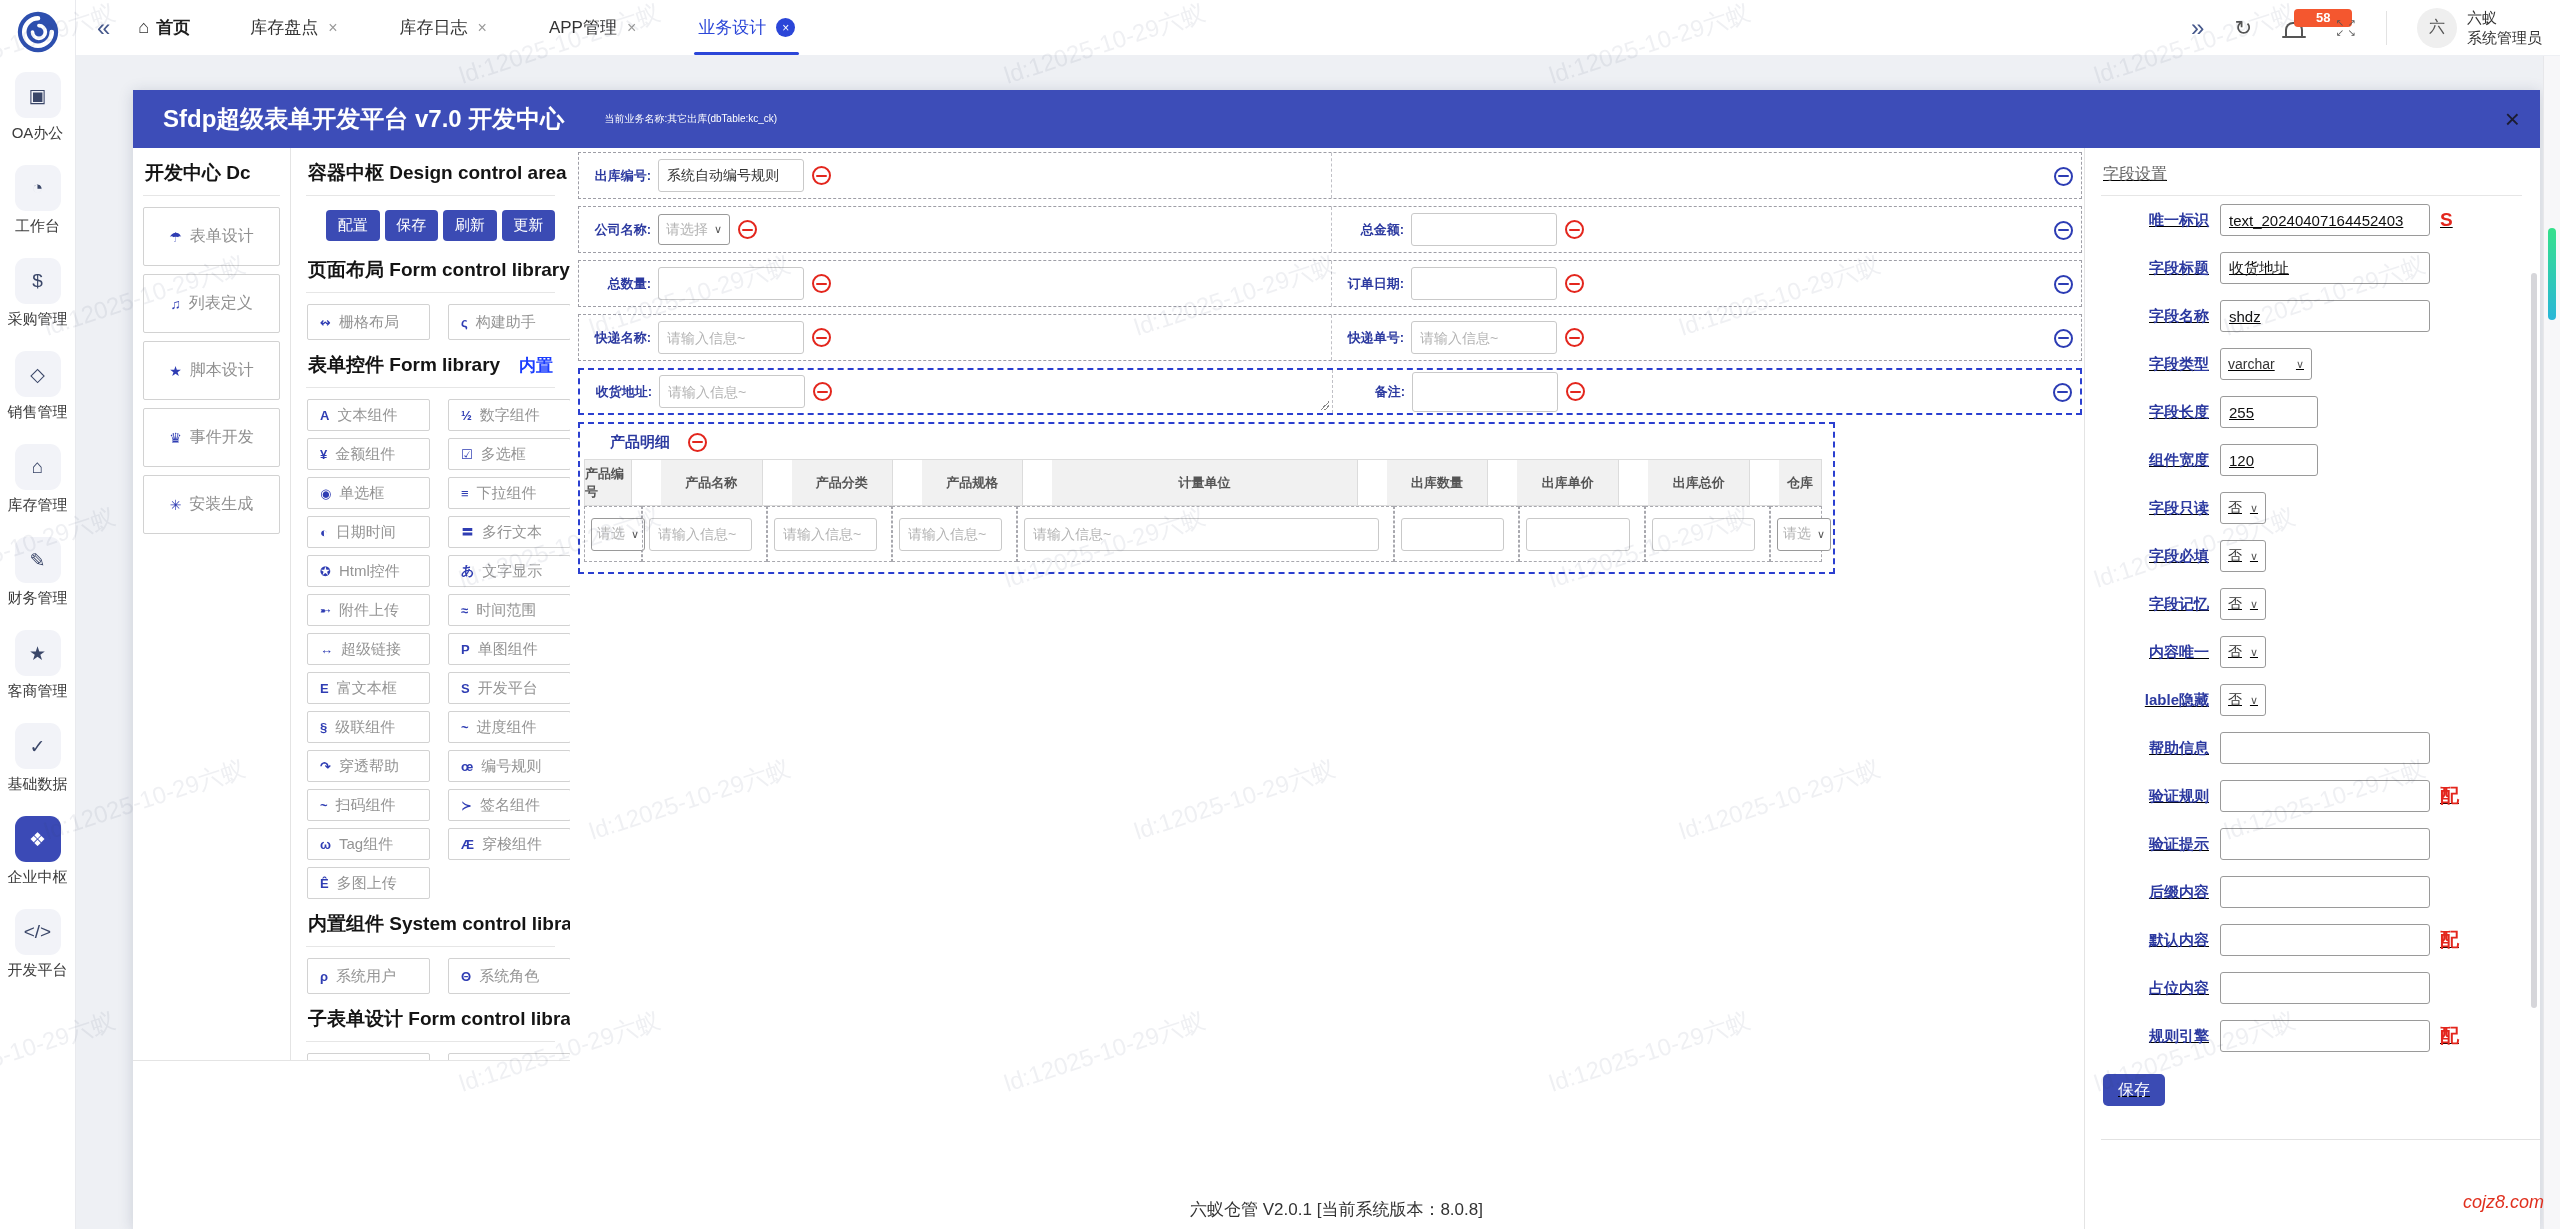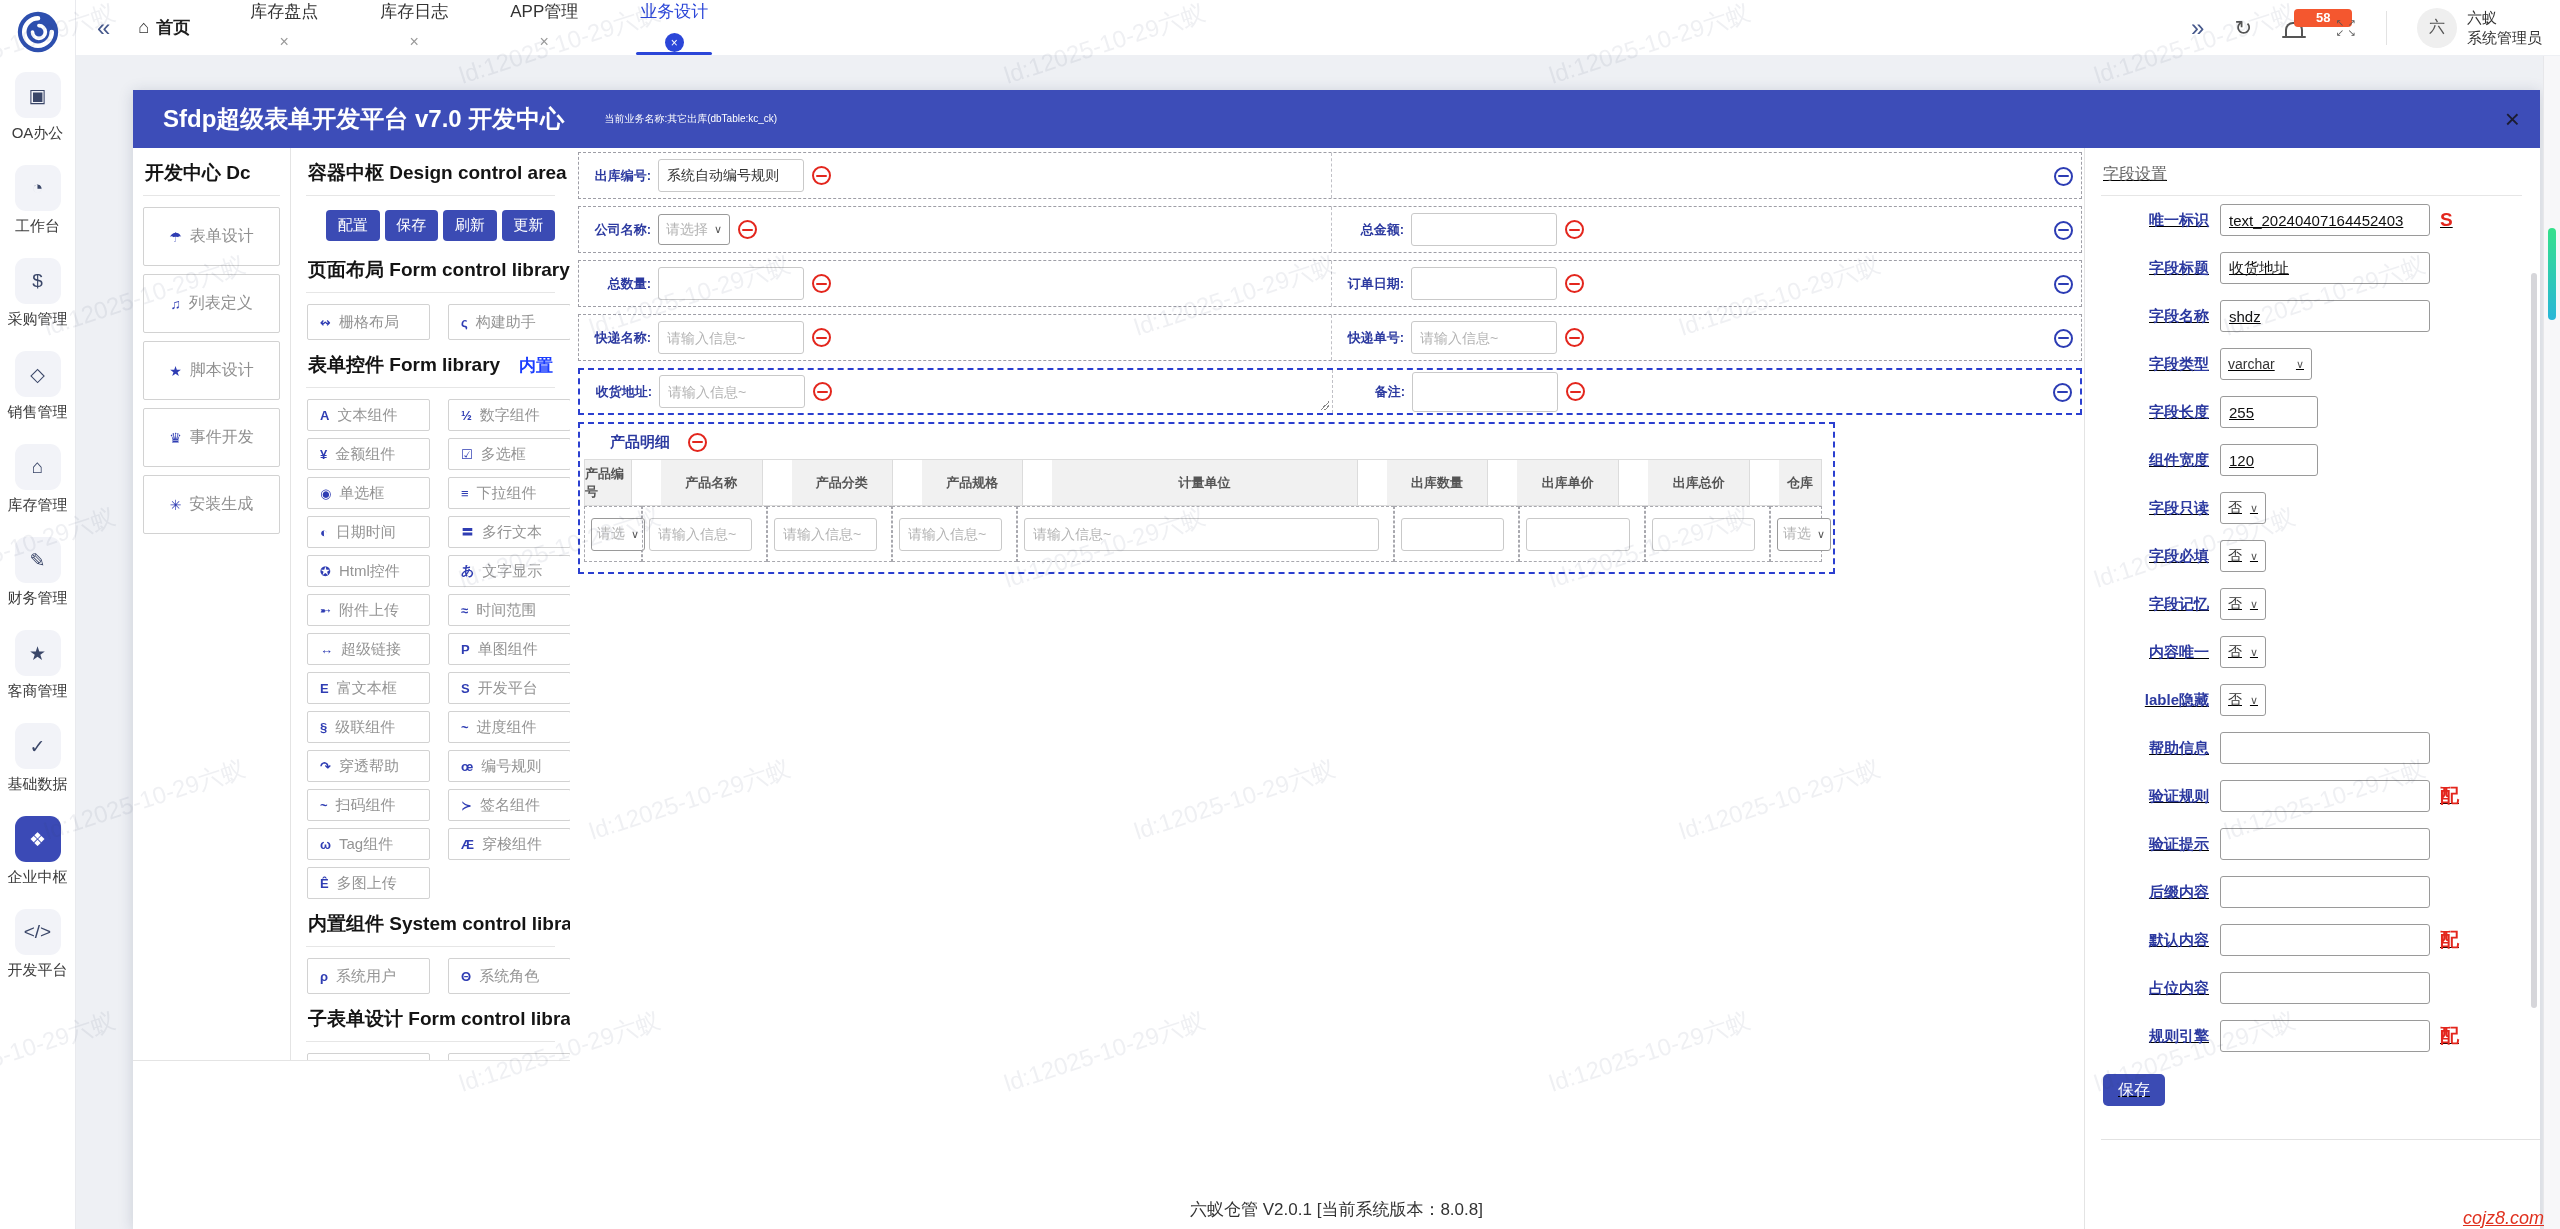--- a/index.html
+++ b/index.html
@@ -12,21 +12,21 @@
   .rail-item{display:flex;flex-direction:column;align-items:center;margin-bottom:22px;cursor:pointer;}
   .rail-tile{width:46px;height:46px;border-radius:11px;background:#f2f3f8;display:flex;align-items:center;justify-content:center;font-size:19px;color:#3a4668;}
   .rail-item.active .rail-tile{background:#3b4ab6;color:#fff;}
   .rail-lab{margin-top:6px;font-size:15px;color:#3c3c3c;white-space:nowrap;}
 
   
   .topbar{position:absolute;left:75px;top:0;right:0;height:55px;background:#fff;display:flex;align-items:center;z-index:2;}
   .collapse{font-size:24px;color:#47598c;margin:0 28px 0 22px;cursor:pointer;}
   .home{display:flex;align-items:center;gap:7px;font-size:17px;font-weight:bold;color:#1f1f1f;margin-right:60px;cursor:pointer;}
   .home-ico{font-size:18px;color:#333;}
-  .tab{display:flex;align-items:center;gap:10px;font-size:17px;color:#333;margin-right:62px;height:55px;position:relative;cursor:pointer;flex-direction:column;}
+  .tab{display:flex;align-items:center;gap:10px;font-size:17px;color:#333;margin-right:62px;height:55px;position:relative;cursor:pointer;}
   .tab .x{color:#9a9a9a;font-size:16px;}
   .tab.active{color:#2b46d8;}
   .tab.active::after{content:"";position:absolute;left:-4px;right:-4px;bottom:0;height:3px;background:#2b46d8;border-radius:2px;}
   .tab .xdot{width:19px;height:19px;border-radius:50%;background:#2b46d8;color:#fff;font-size:12px;display:flex;align-items:center;justify-content:center;}
   .tb-right{margin-left:auto;display:flex;align-items:center;gap:30px;padding-right:18px;}
   .expand{font-size:24px;color:#47598c;cursor:pointer;}
   .refresh{font-size:21px;color:#555;cursor:pointer;}
   .bell-wrap{position:relative;cursor:pointer;width:24px;height:26px;}
   .bell{position:absolute;left:3px;top:7px;width:14px;height:12px;border:2px solid #555;border-bottom:none;border-radius:8px 8px 0 0;}
   .bell::after{content:"";position:absolute;left:-5px;right:-5px;bottom:-2px;height:2px;background:#555;border-radius:1px;}
@@ -110,21 +110,21 @@
   .set-extra{color:#e3261d;font-size:19px;font-weight:bold;margin-left:10px;}
   .save-btn{margin:14px 0 0 2px;width:62px;height:32px;background:#3b4bb4;color:#fff;font-size:16px;border-radius:5px;display:flex;align-items:center;justify-content:center;cursor:pointer;}
   .set-scroll{position:absolute;right:3px;top:125px;width:6px;height:735px;border-radius:3px;background:#d6d6da;}
 
   
   .win-scroll{position:absolute;right:0;top:56px;bottom:0;width:16px;background:#f7f7f9;border-left:1px solid #e7e7ea;z-index:4;}
   .win-thumb{position:absolute;left:4px;top:172px;width:8px;height:92px;border-radius:4px;background:linear-gradient(#35e08c,#29b6d8);}
 
   
   .footer{position:absolute;left:133px;right:20px;bottom:8px;text-align:center;font-size:17px;color:#333;z-index:2;}
-  .site-wm{position:absolute;right:16px;bottom:0;font-size:18px;font-style:italic;color:#e0301e;z-index:60;text-decoration:underline;}
+  .site-wm{position:absolute;right:16px;bottom:16px;font-size:18px;font-style:italic;color:#e0301e;z-index:60;}
   #wmlayer{position:absolute;inset:0;pointer-events:none;z-index:50;overflow:hidden;}
   #wmlayer span{position:absolute;font-size:24px;color:rgba(55,65,100,0.08);transform:rotate(-18deg);white-space:nowrap;}
 </style>
 </head>
 <body>
 
 <div id="app">
 
   <div class="rail">
     <div class="logo">

